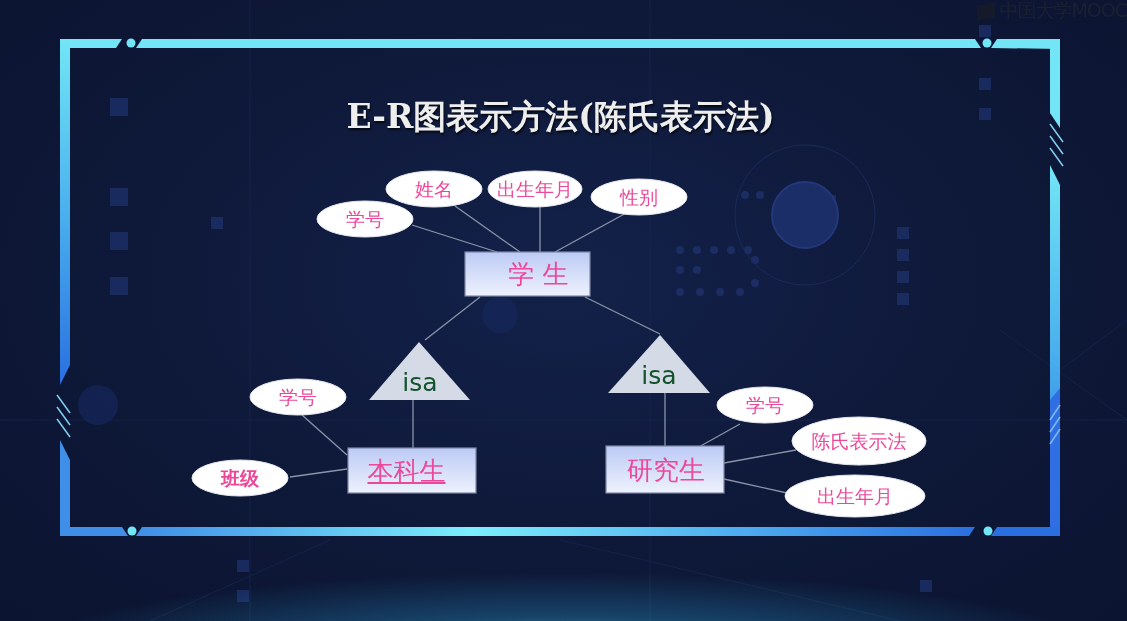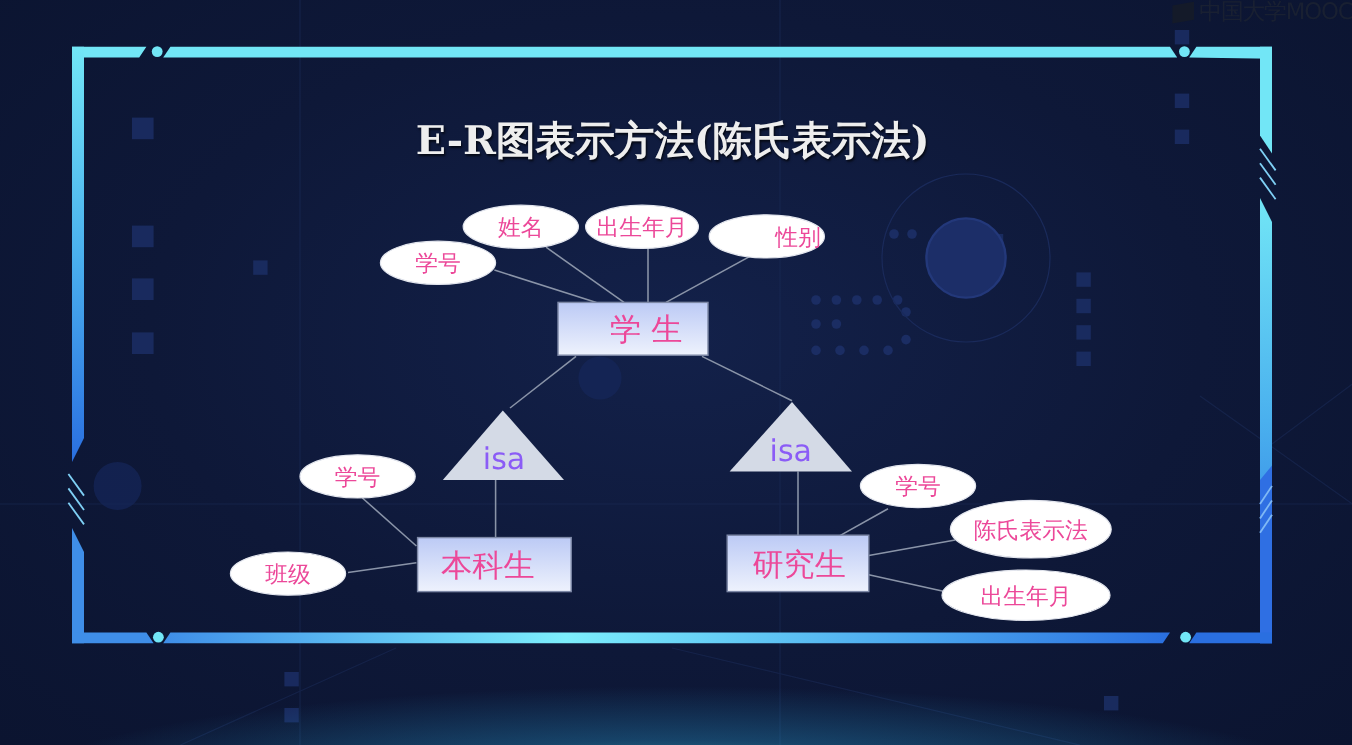--- a/index.html
+++ b/index.html
@@ -30,21 +30,21 @@
     margin-left:-3px;
   }
   .diagram { position:absolute; left:0; top:0; width:1127px; height:621px; }
   .node-label {
     position:absolute; text-align:center; color:#ec4899;
     font-family:"DejaVu Sans", "Liberation Sans", sans-serif;
     white-space:nowrap;
   }
   .attr { font-size:19px; }
   .entity { font-size:26px; }
-  .isa { font-size:25px; color:#8b5cf6; }
+  .isa { font-size:25px; color:#14532d; }
 </style>
 </head>
 <body>
 
 <svg class="bg-layer" viewBox="0 0 1127 621" xmlns="http://www.w3.org/2000/svg">
 
   <g stroke="#1a2a55" stroke-width="1" opacity="0.6">
     <line x1="0" y1="420" x2="1127" y2="420"></line>
     <line x1="250" y1="0" x2="250" y2="621"></line>
     <line x1="650" y1="0" x2="650" y2="621"></line>
@@ -202,28 +202,28 @@
 
   <g fill="#d4dae6">
     <polygon points="419,342 369,400 470,400"></polygon>
     <polygon points="660,335 608,393 710,393"></polygon>
   </g>
 </svg>
 
 <div class="node-label attr" style="left:317px;top:207px;width:96px;">学号</div>
 <div class="node-label attr" style="left:386px;top:177px;width:96px;">姓名</div>
 <div class="node-label attr" style="left:488px;top:177px;width:94px;">出生年月</div>
-<div class="node-label attr" style="left:617px;top:185px;width:96px;">性别</div>
+<div class="node-label attr" style="left:591px;top:185px;width:96px;">性别</div>
 
 <div class="node-label entity" style="left:465px;top:257px;width:147px;text-align:center;">学 生</div>
 
 <div class="node-label isa" style="left:370px;top:368px;width:100px;">isa</div>
 <div class="node-label isa" style="left:609px;top:361px;width:100px;">isa</div>
 
 <div class="node-label attr" style="left:250px;top:385px;width:96px;">学号</div>
-<div class="node-label attr" style="left:192px;top:466px;width:96px;">班级</div>
-
-<div class="node-label entity" style="left:348px;top:454px;width:117px;">本科生</div>
+<div class="node-label attr" style="left:192px;top:466px;width:96px;font-weight:bold;">班级</div>
+
+<div class="node-label entity" style="left:348px;top:454px;width:117px;text-decoration:underline;">本科生</div>
 <div class="node-label entity" style="left:606px;top:453px;width:120px;">研究生</div>
 
 <div class="node-label attr" style="left:717px;top:393px;width:96px;">学号</div>
 <div class="node-label attr" style="left:792px;top:429px;width:134px;">陈氏表示法</div>
 <div class="node-label attr" style="left:785px;top:484px;width:140px;">出生年月</div>
 
 </body></html>

